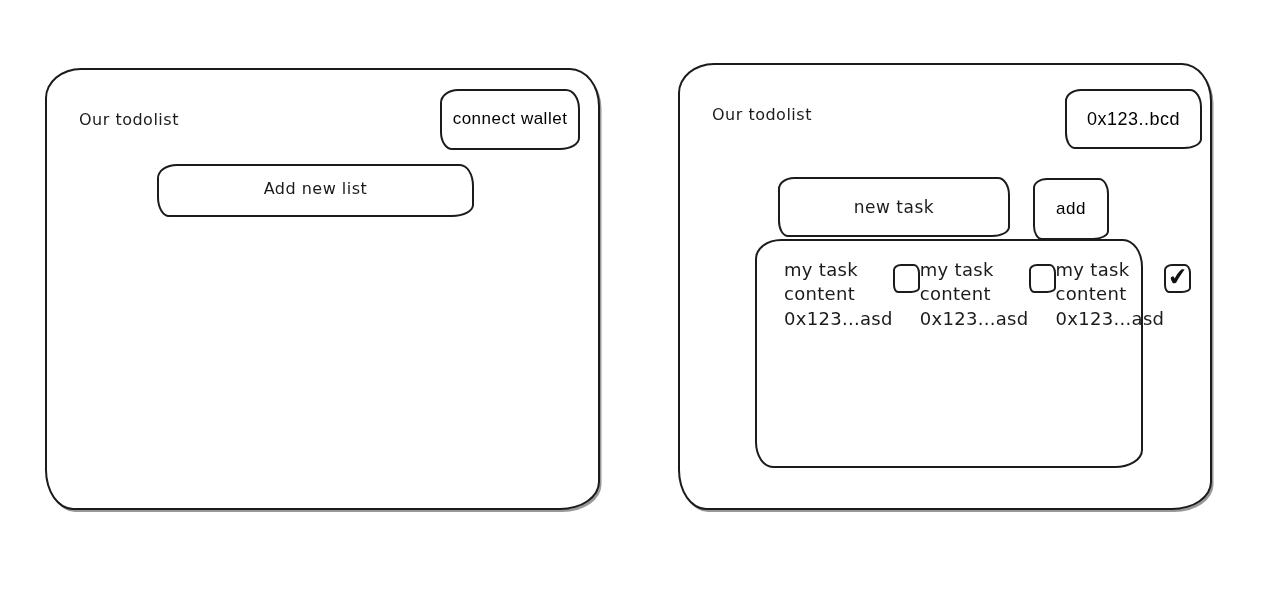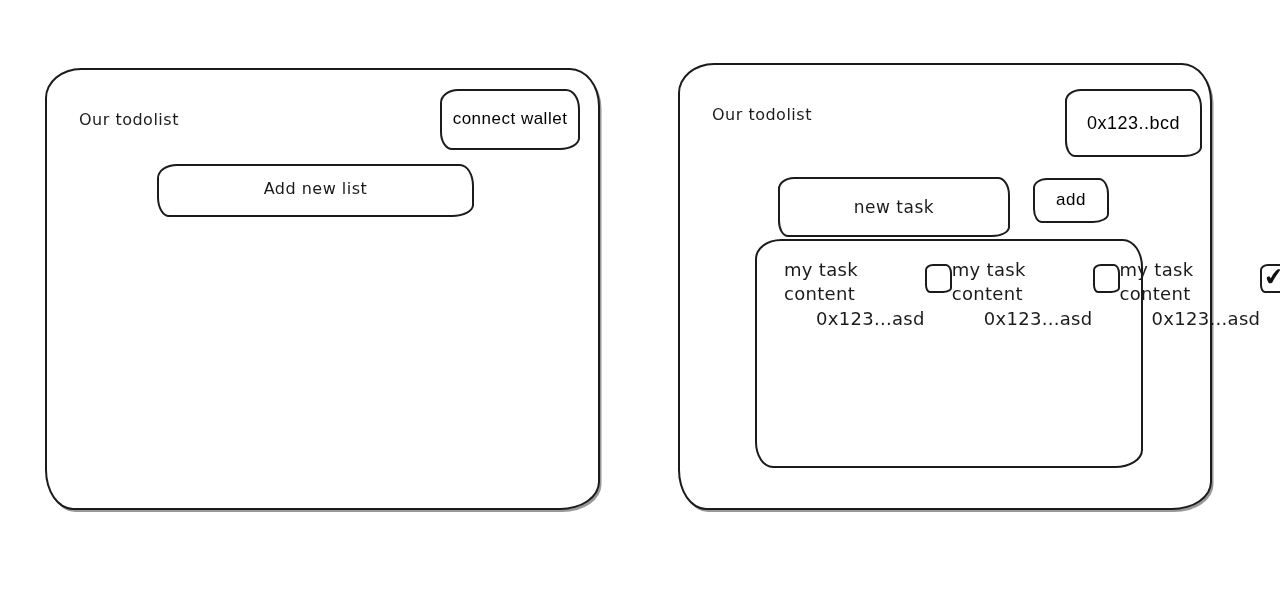--- a/index.html
+++ b/index.html
@@ -48,21 +48,21 @@
   .connect-wallet-btn {
     position: absolute;
     right: 18px; top: 19px;
     width: 140px; height: 61px;
     border-radius: 18px 14px 20px 12px / 14px 20px 12px 18px;
     padding: 16px 8px;
   }
   .wallet-address-btn {
     position: absolute;
     right: 8px; top: 24px;
-    width: 137px; height: 68px;
+    width: 137px; height: 60px;
     font-size: 18px;
   }
 
   .sketch-input {
     display: block;
     font-family: "DejaVu Sans", "Liberation Sans", sans-serif;
     font-size: 16px;
     letter-spacing: 0.5px;
     color: #1b1b1b;
     text-align: center;
@@ -80,21 +80,21 @@
   .new-task-input {
     position: absolute;
     left: 98px; top: 112px;
     width: 232px; height: 60px;
     font-size: 17px;
     border-radius: 16px 12px 18px 10px / 12px 18px 10px 16px;
   }
   .add-btn {
     position: absolute;
     left: 353px; top: 113px;
-    width: 76px; height: 45px;
+    width: 76px; height: 62px;
     border-radius: 14px 10px 16px 9px / 10px 16px 9px 14px;
   }
 
   .task-list {
     position: absolute;
     left: 75px; top: 174px;
     width: 388px; height: 229px;
     border-radius: 26px 20px 28px 18px / 20px 28px 18px 26px;
     padding: 17px 15px 14px 27px;
     display: flex;
@@ -104,21 +104,21 @@
   .task-row {
     display: flex;
     align-items: flex-start;
     justify-content: space-between;
   }
   .task-text {
     font-size: 18px;
     line-height: 1.35;
     letter-spacing: 0.3px;
   }
-  .task-text .addr { display: block; margin-left: 32px; }
+  .task-text .addr { display: block; }
   .checkbox {
     width: 27px; height: 29px;
     border: 2.5px solid #1b1b1b;
     border-radius: 8px 6px 9px 5px / 6px 9px 5px 8px;
     margin-top: 6px;
     flex: 0 0 auto;
     display: flex; align-items: center; justify-content: center;
     cursor: pointer;
     background: #fff;
   }

